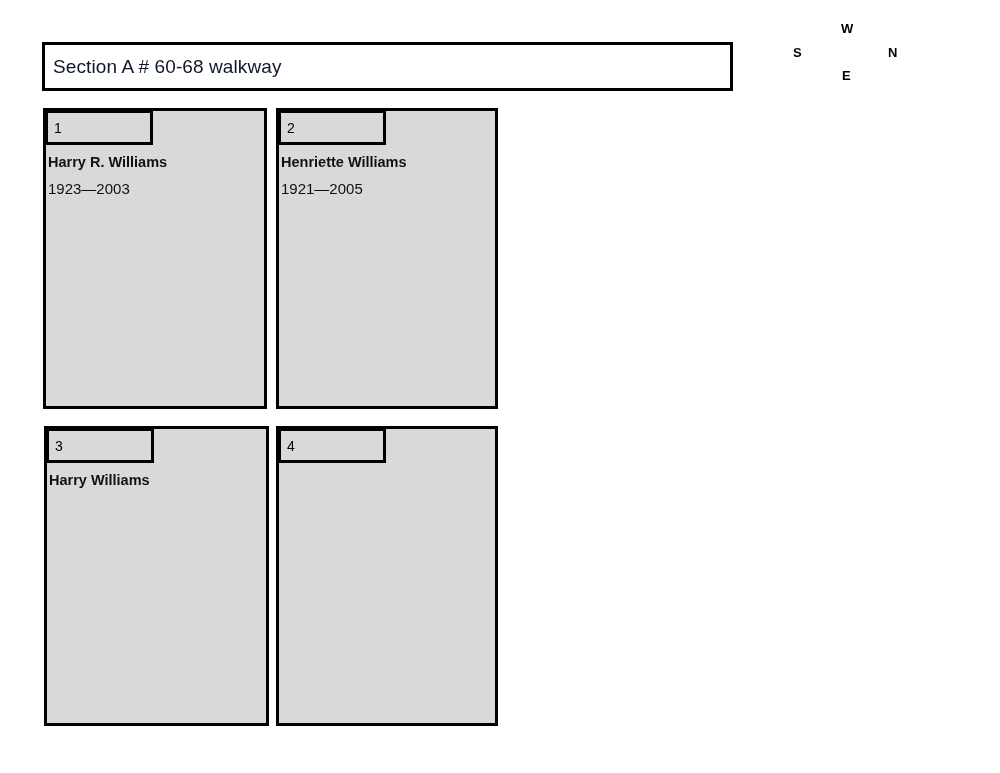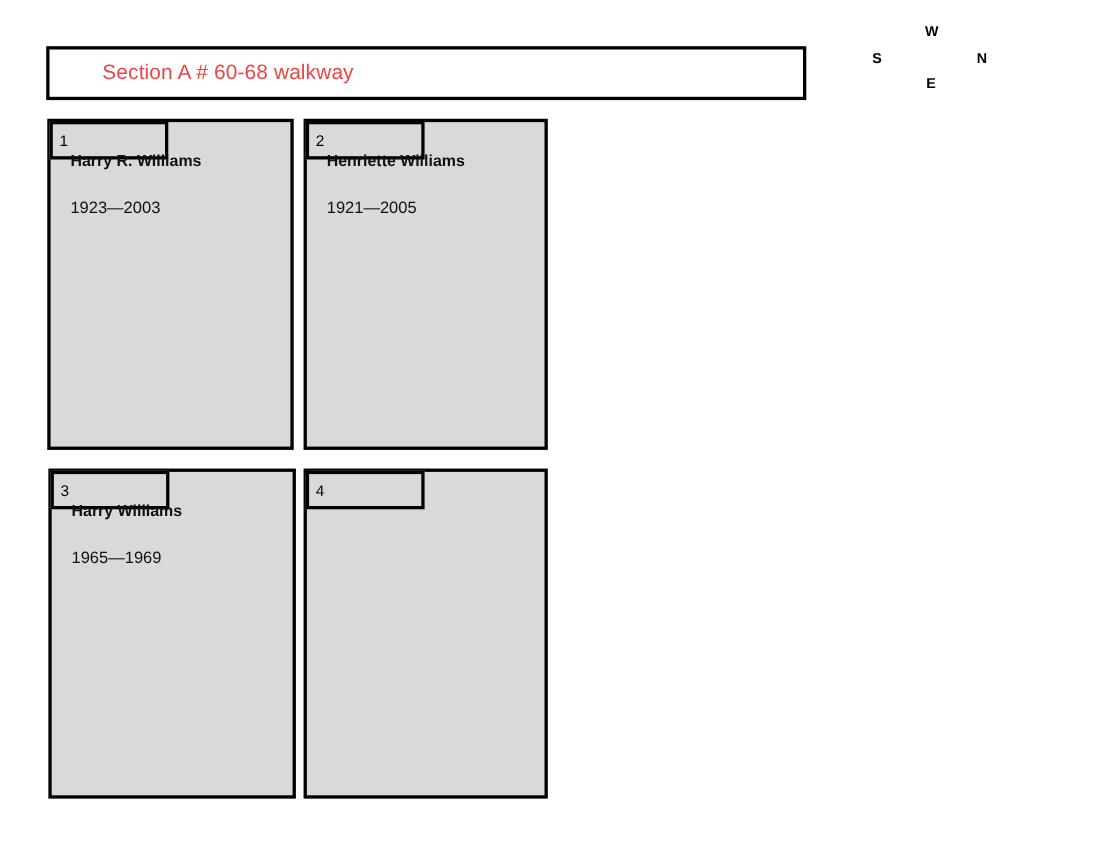--- a/index.html
+++ b/index.html
@@ -31,25 +31,24 @@
     width: 691px;
     height: 49px;
     box-sizing: border-box;
     background: #ffffff;
     border: 3px solid #000000;
     display: flex;
     align-items: center;
   }
   .section-banner-text {
     font-size: 19px;
-    color: #ef4444;
+    color: #0f172a;
     letter-spacing: 0.1px;
     padding-left: 8px;
     white-space: nowrap;
-    margin-left: 40px;
   }
 
   
   .compass {
     position: absolute;
     left: 780px;
     top: 18px;
     width: 130px;
     height: 78px;
   }
@@ -92,38 +91,38 @@
   .plot-number-text {
     font-size: 14px;
     color: #000000;
     padding-left: 6px;
     line-height: 1;
   }
 
   .plot-body {
     position: absolute;
     left: 0;
-    top: 21px;
+    top: 36px;
     right: 0;
-    padding-left: 18px;
+    padding-left: 2px;
   }
   .plot-name {
     font-size: 14.5px;
     font-weight: bold;
     color: #111111;
     line-height: 1;
     margin-top: 8px;
     white-space: nowrap;
   }
   .plot-dates {
     font-size: 15px;
     font-weight: normal;
     color: #111111;
     line-height: 1;
-    margin-top: 27px;
+    margin-top: 11px;
     white-space: nowrap;
   }
 </style>
 </head>
 <body>
 
 <div class="canvas">
 
   <div class="section-banner">
     <div class="section-banner-text">Section A # 60-68 walkway</div>
@@ -155,21 +154,20 @@
       <div class="plot-dates">1921—2005</div>
     </div>
   </div>
 
   <div class="plot plot-3">
     <div class="plot-number-box">
       <span class="plot-number-text">3</span>
     </div>
     <div class="plot-body">
       <div class="plot-name">Harry Williams</div>
-      <div class="plot-dates">1965—1969</div>
     </div>
   </div>
 
   <div class="plot plot-4">
     <div class="plot-number-box">
       <span class="plot-number-text">4</span>
     </div>
     <div class="plot-body">
       
       

